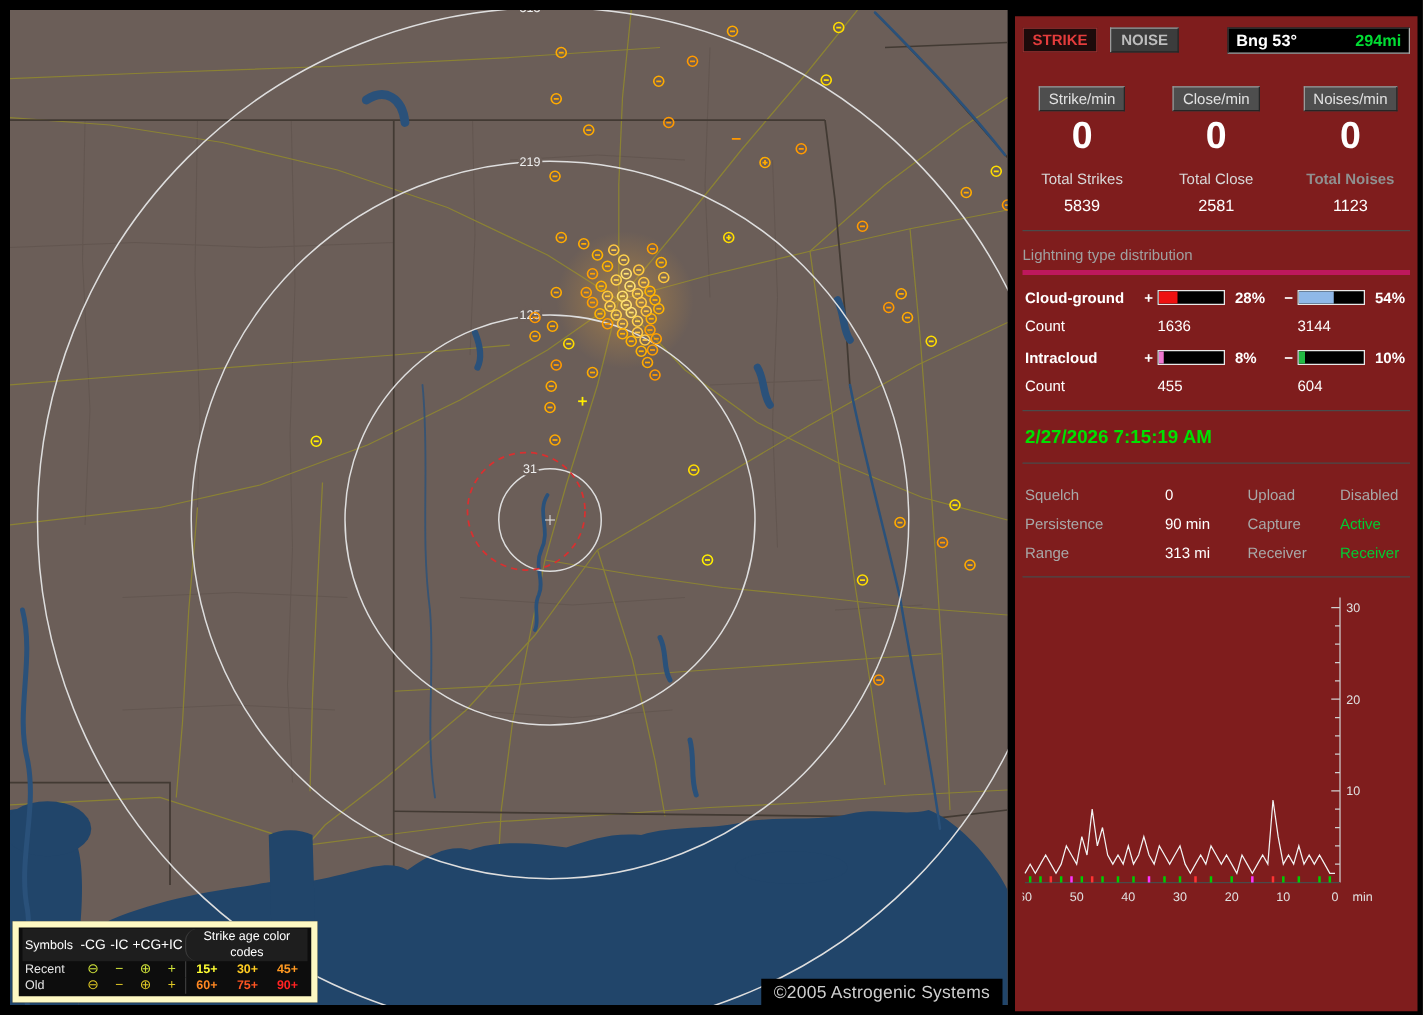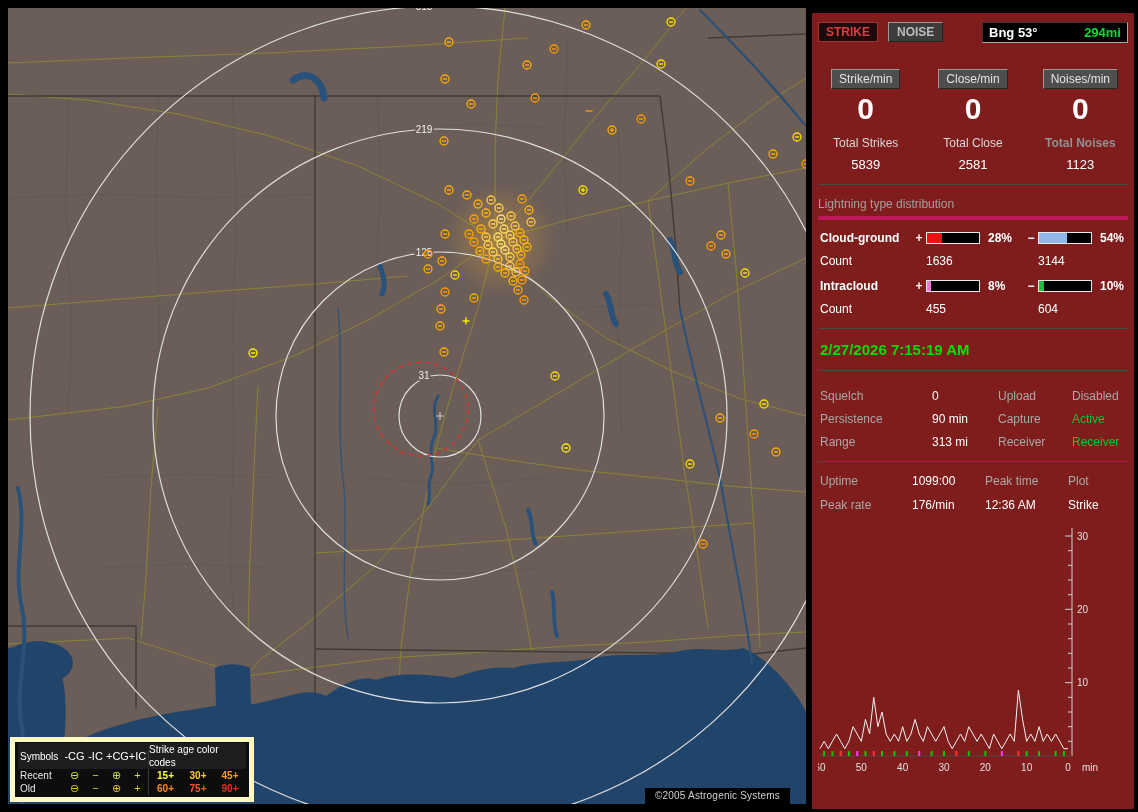--- a/index.html
+++ b/index.html
@@ -1,30 +1,30 @@
 <!DOCTYPE html>
 <html><head>
 <meta charset="utf-8">
 <style>
   html,body{margin:0;padding:0;background:#000;}
   .screen{position:relative;width:1138px;height:812px;background:#000;overflow:hidden;
           font-family:"Liberation Sans","DejaVu Sans",sans-serif;}
   
   .map-panel{position:absolute;left:8px;top:8px;width:798px;height:796px;background:#6b5e58;}
-  .map-copyright{position:absolute;right:16px;bottom:0;background:#000;color:#cfcfcf;
-                 font-size:10px;padding:2px 10px 3px 10px;letter-spacing:.2px;}
+  .map-copyright{position:absolute;right:4px;bottom:0;background:#000;color:#cfcfcf;
+                 font-size:14px;padding:2px 10px 3px 10px;letter-spacing:.2px;}
   
   .legend{position:absolute;left:2px;bottom:2px;background:#0d0d0d;border:5px solid #fef9c3;
           color:#e6e6e6;font-size:10px;line-height:13px;padding:1px 3px 2px 3px;}
   .legend-row{display:grid;grid-template-columns:46px 21px 21px 21px 21px 34px 32px 32px;align-items:center;}
   .legend-row.head{background:#1e1e1e;color:#fff;}
   .legend-row .lab{padding-left:2px;}
   .legend-row .sym{text-align:center;font-size:11px;}
   .legend-row .age{text-align:center;font-weight:bold;}
-  .legend-row .agehead{grid-column:6 / span 3;border-left:1px solid #3a3a3a;border-radius:10px;}
+  .legend-row .agehead{grid-column:6 / span 3;text-align:center;border-left:1px solid #3a3a3a;border-radius:10px;}
   .legend-row .agecell-first{border-left:1px solid #3a3a3a;}
   
   .sidebar{position:absolute;left:812px;top:13px;width:322px;height:796px;background:#7f1d1d;
            color:#fff;font-size:12px;padding-top:8px;box-sizing:border-box;}
   .side-top{display:flex;align-items:center;margin:0 6px;height:22px;}
   .btn-strike{background:#1d0b0b;border:1px solid #a03232;color:#e33c3c;font-weight:bold;
               font-size:12px;padding:2px 7px;font-family:inherit;cursor:default;}
   .btn-noise{margin-left:10px;background:#3c3c3c;border:1px solid;border-color:#9a9a9a #242424 #242424 #9a9a9a;
              color:#bdbdbd;font-weight:bold;font-size:12px;padding:2px 8px;font-family:Liberation Sans, sans-serif;cursor:default;}
   .bearing{margin-left:auto;width:132px;display:flex;justify-content:space-between;align-items:center;
@@ -467,31 +467,20 @@
       <span class="val" style="color: rgb(0, 204, 51);">Active</span>
 
       <span class="lbl">Range</span>
       <span class="val">313 mi</span>
       <span class="lbl">Receiver</span>
       <span class="val" style="color: rgb(0, 204, 51);">Receiver</span>
     </div>
 
     <div class="hr"></div>
 
-    <div class="stats-grid">
-      <span class="lbl">Uptime</span>
-      <span class="val">1099:00</span>
-      <span class="lbl">Peak time</span>
-      <span class="lbl">Plot</span>
-
-      <span class="lbl">Peak rate</span>
-      <span class="val">176/min</span>
-      <span class="val">12:36 AM</span>
-      <span class="val">Strike</span>
-    </div>
 
 
     <svg id="trend" width="312" height="256">
         <line x1="254" y1="4" x2="254" y2="232" stroke="#cfcfcf" stroke-width="1"></line>
         <line x1="250" y1="217.33333333333334" x2="254" y2="217.33333333333334" stroke="#cfcfcf" stroke-width="1"></line>
         <line x1="250" y1="202.66666666666666" x2="254" y2="202.66666666666666" stroke="#cfcfcf" stroke-width="1"></line>
         <line x1="250" y1="188" x2="254" y2="188" stroke="#cfcfcf" stroke-width="1"></line>
         <line x1="250" y1="173.33333333333334" x2="254" y2="173.33333333333334" stroke="#cfcfcf" stroke-width="1"></line>
         <line x1="247" y1="158.66666666666669" x2="254" y2="158.66666666666669" stroke="#cfcfcf" stroke-width="1"></line>
         <text x="259" y="162.16666666666669" fill="#e0e0e0" font-size="10">10</text>

